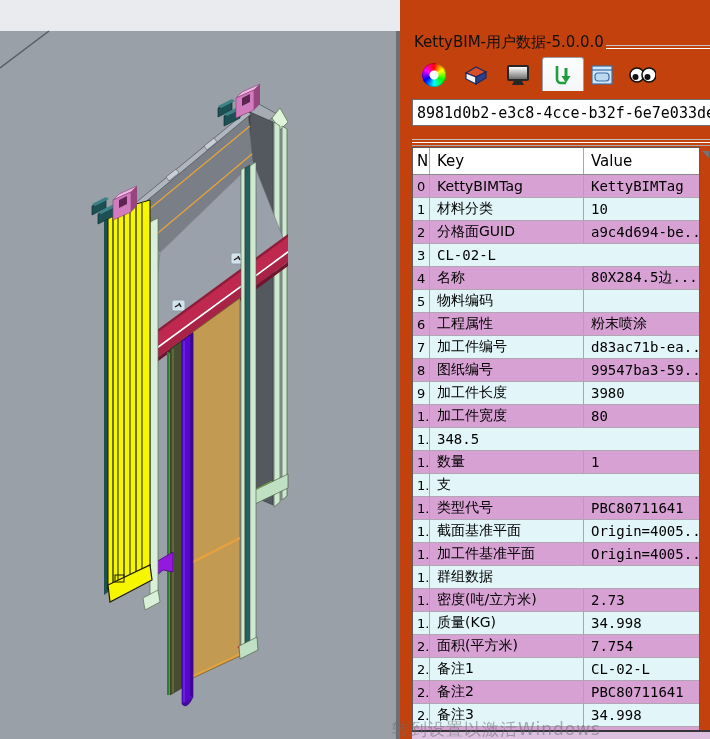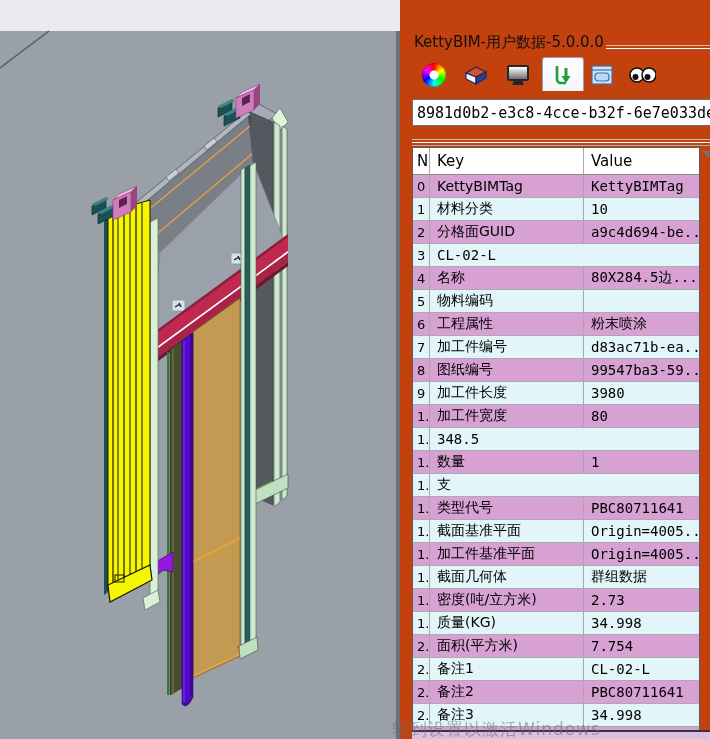--- a/index.html
+++ b/index.html
@@ -343,21 +343,20 @@
           <div class="c key">截面基准平面</div>
           <div class="c value">Origin=4005...</div>
         </div>
         <div class="trow">
           <div class="c n">1.</div>
           <div class="c key">加工件基准平面</div>
           <div class="c value">Origin=4005...</div>
         </div>
         <div class="trow">
           <div class="c n">1.</div>
-          <div class="c key">截面几何体</div>
           <div class="c value">群组数据</div>
         </div>
         <div class="trow">
           <div class="c n">1.</div>
           <div class="c key">密度(吨/立方米)</div>
           <div class="c value">2.73</div>
         </div>
         <div class="trow">
           <div class="c n">1.</div>
           <div class="c key">质量(KG)</div>

